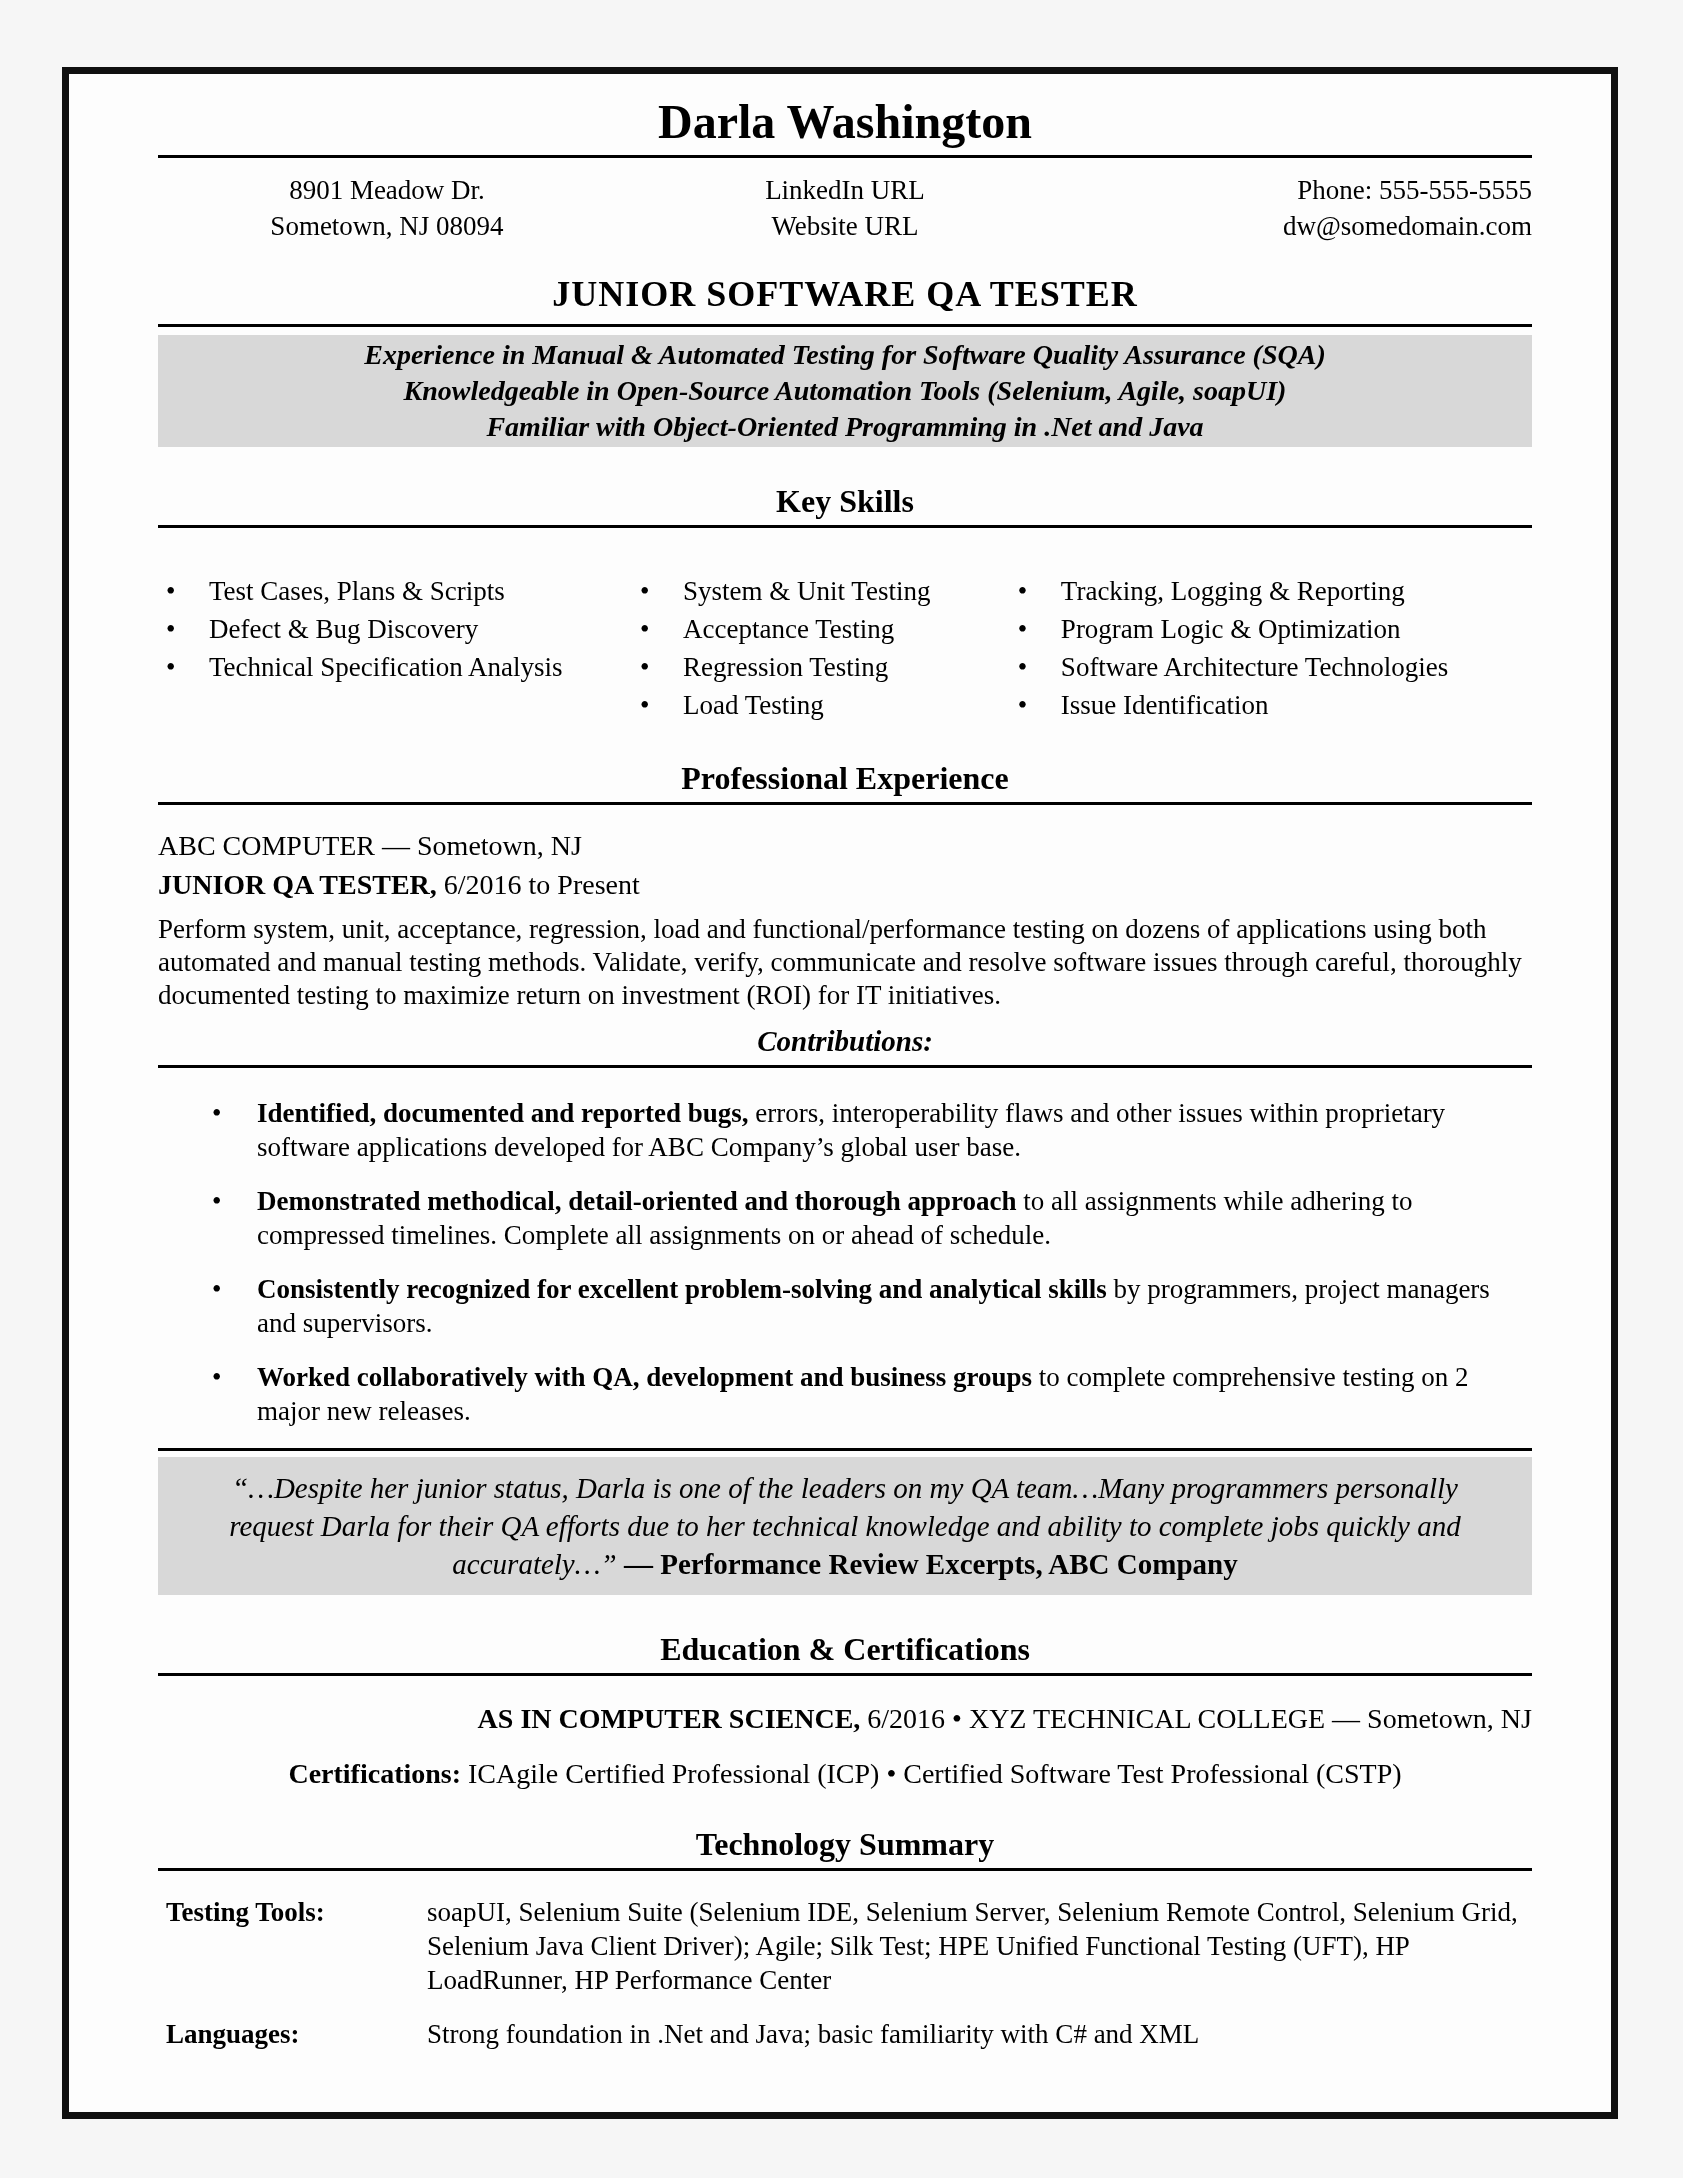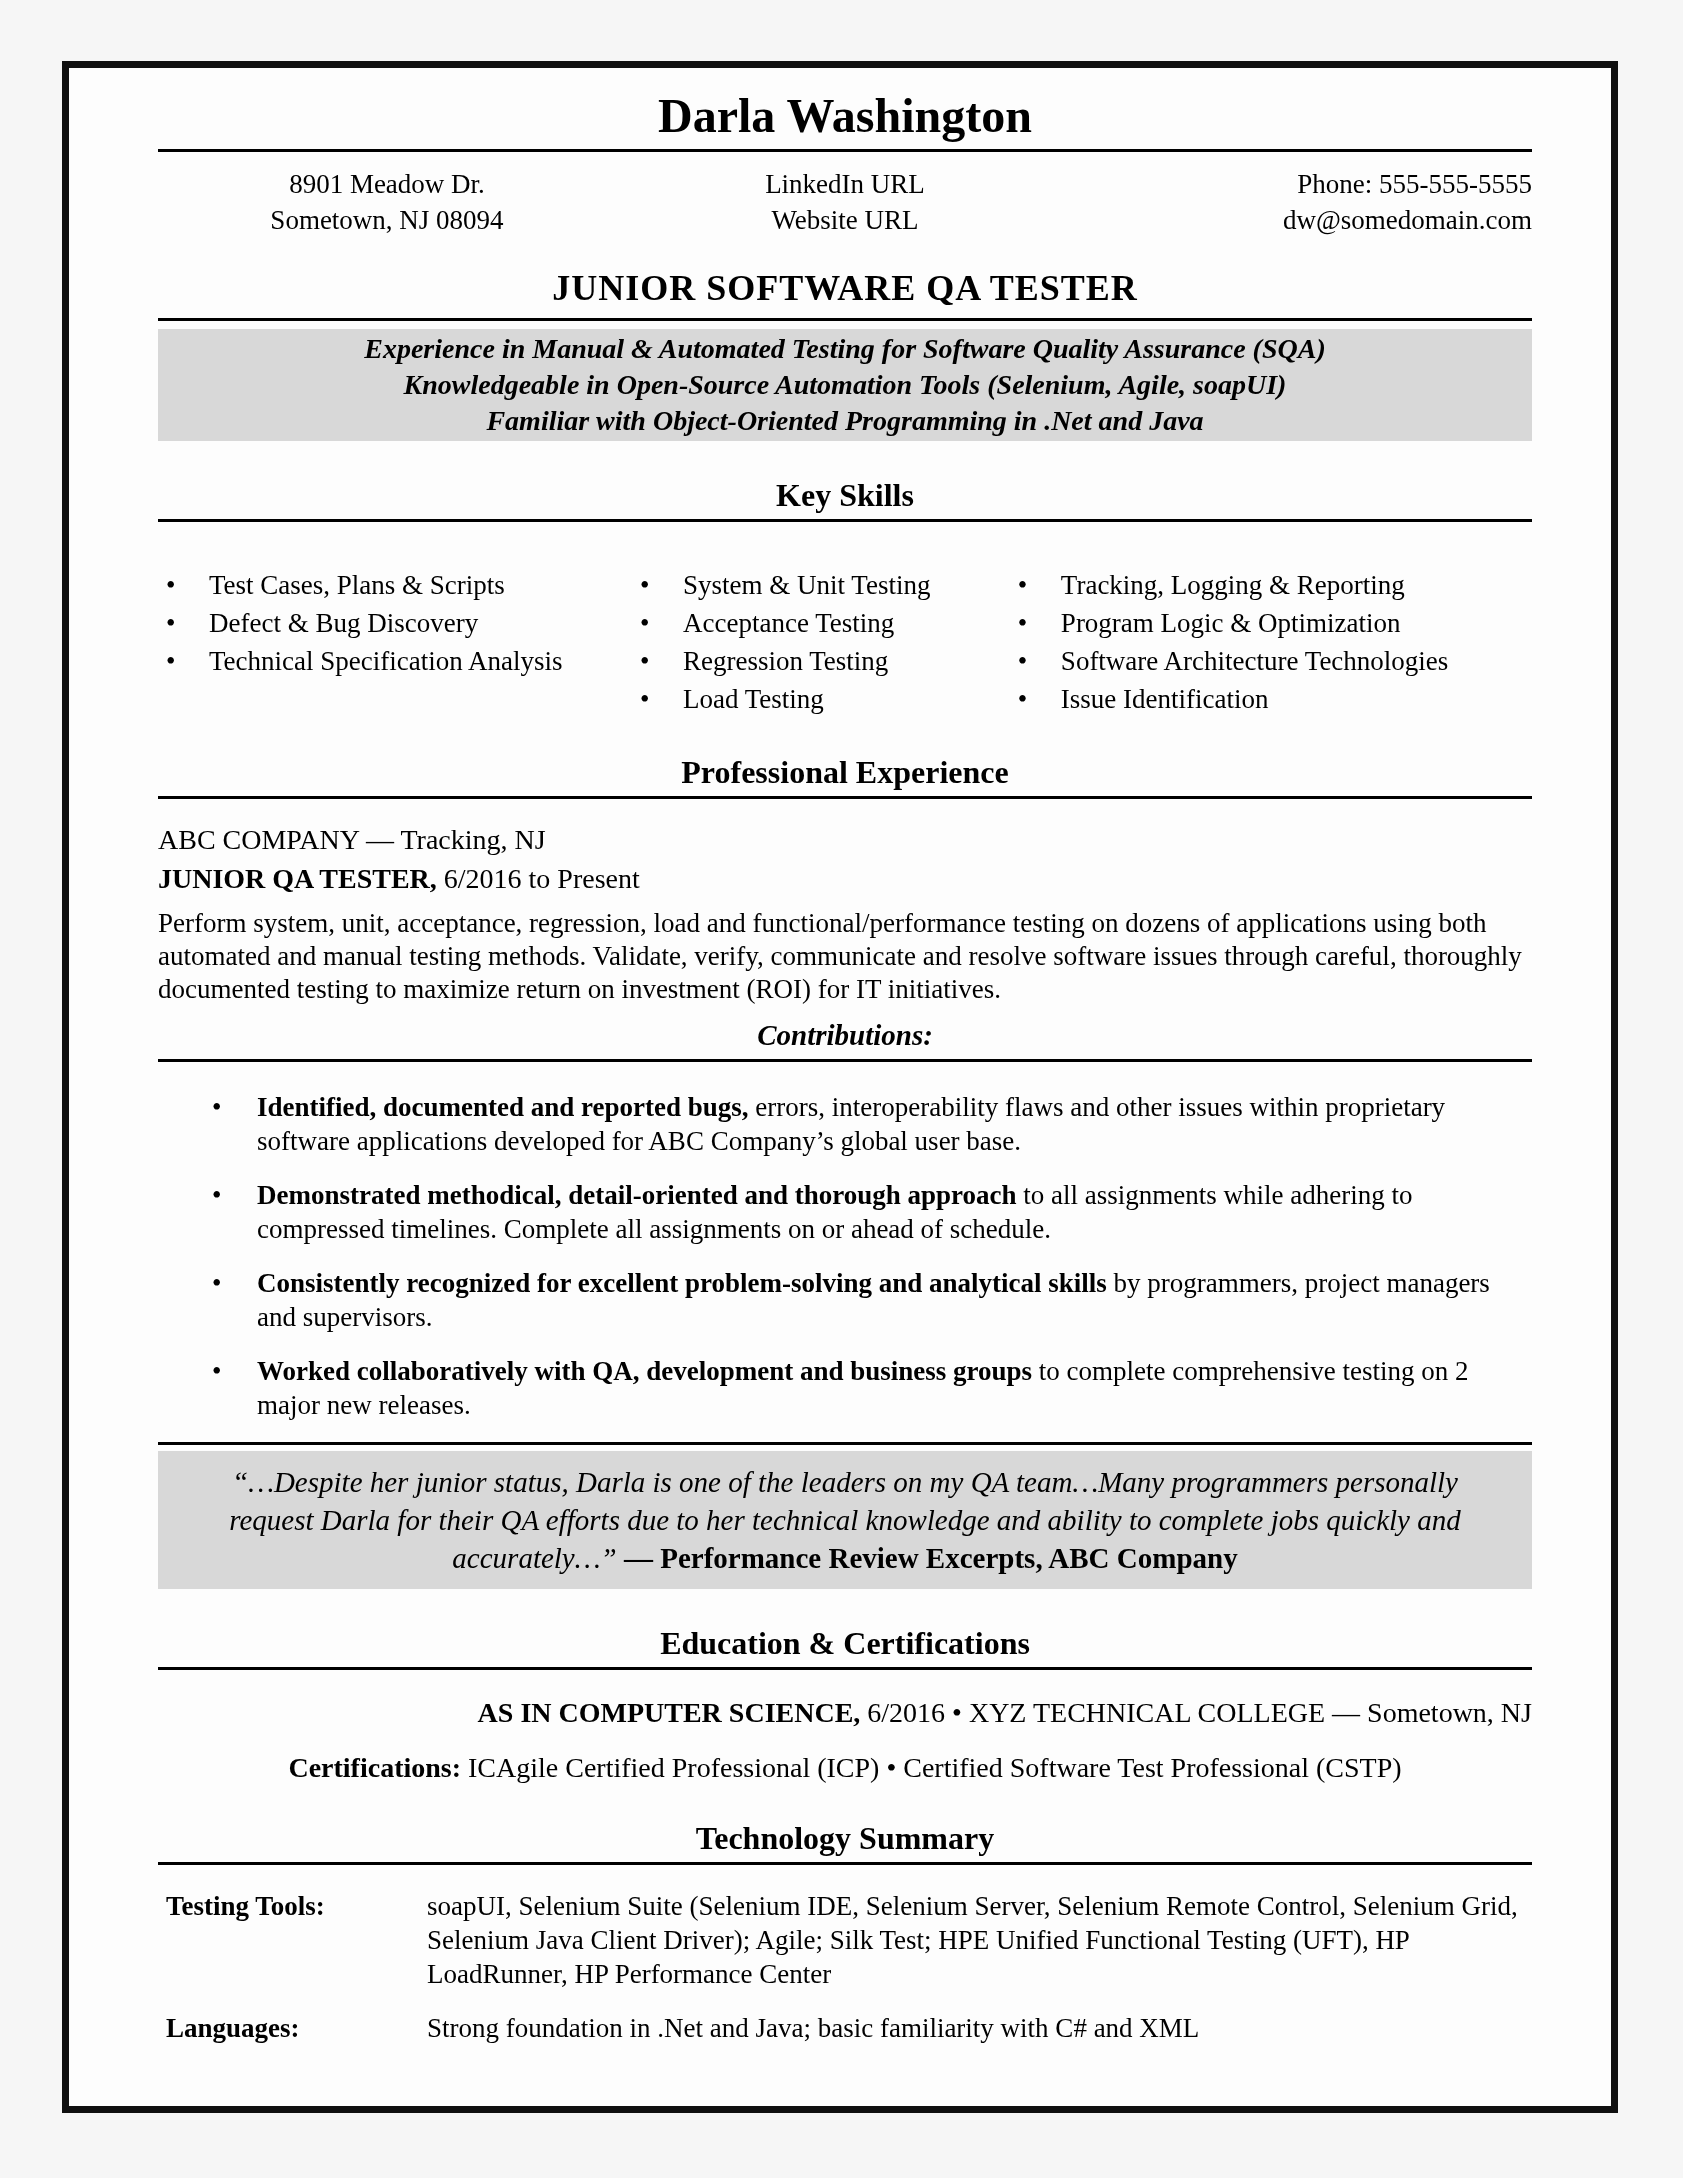--- a/index.html
+++ b/index.html
@@ -11,21 +11,21 @@
   }
   *{box-sizing:border-box;}
   html,body{margin:0;padding:0;}
   body{
     width:1683px;height:2178px;position:relative;
     background:var(--page-bg);
     color:var(--text);
     font-family:"Liberation Serif", serif;
   }
   .frame{
-    position:absolute;left:62px;top:61px;width:1556px;height:2052px;
+    position:absolute;left:62px;top:67px;width:1556px;height:2052px;
     border:7px solid var(--frame-border);
     background:var(--paper-bg);
     overflow:hidden;
   }
   .content{padding:0 79px 0 89px;}
   .rule{border:0;border-top:3px solid #000;margin:6px 0 0 0;}
   .name{
     margin-top:22px;text-align:center;
     font-size:48px;font-weight:bold;line-height:1.1;
   }
@@ -134,21 +134,21 @@
         <div class="skill-item">Tracking, Logging &amp; Reporting</div>
         <div class="skill-item">Program Logic &amp; Optimization</div>
         <div class="skill-item">Software Architecture Technologies</div>
         <div class="skill-item">Issue Identification</div>
       </div>
     </div>
 
     <div class="section-heading">Professional Experience</div>
     <hr class="rule">
 
-    <div class="company-line">ABC COMPANY — Tracking, NJ</div>
+    <div class="company-line">ABC COMPUTER — Sometown, NJ</div>
     <div class="role-line"><span class="bold">JUNIOR QA TESTER,</span><span> 6/2016 to Present</span></div>
 
     <div class="job-paragraph">Perform system, unit, acceptance, regression, load and functional/performance testing on dozens of applications using both automated and manual testing methods. Validate, verify, communicate and resolve software issues through careful, thoroughly documented testing to maximize return on investment (ROI) for IT initiatives.</div>
 
     <div class="contrib-heading">Contributions:</div>
     <hr class="rule">
 
     <div class="contrib-bullet first"><span class="bold">Identified, documented and reported bugs,</span><span> errors, interoperability flaws and other issues within proprietary software applications developed for ABC Company’s global user base.</span></div>
     <div class="contrib-bullet"><span class="bold">Demonstrated methodical, detail-oriented and thorough approach</span><span> to all assignments while adhering to compressed timelines. Complete all assignments on or ahead of schedule.</span></div>
     <div class="contrib-bullet"><span class="bold">Consistently recognized for excellent problem-solving and analytical skills</span><span> by programmers, project managers and supervisors.</span></div>

